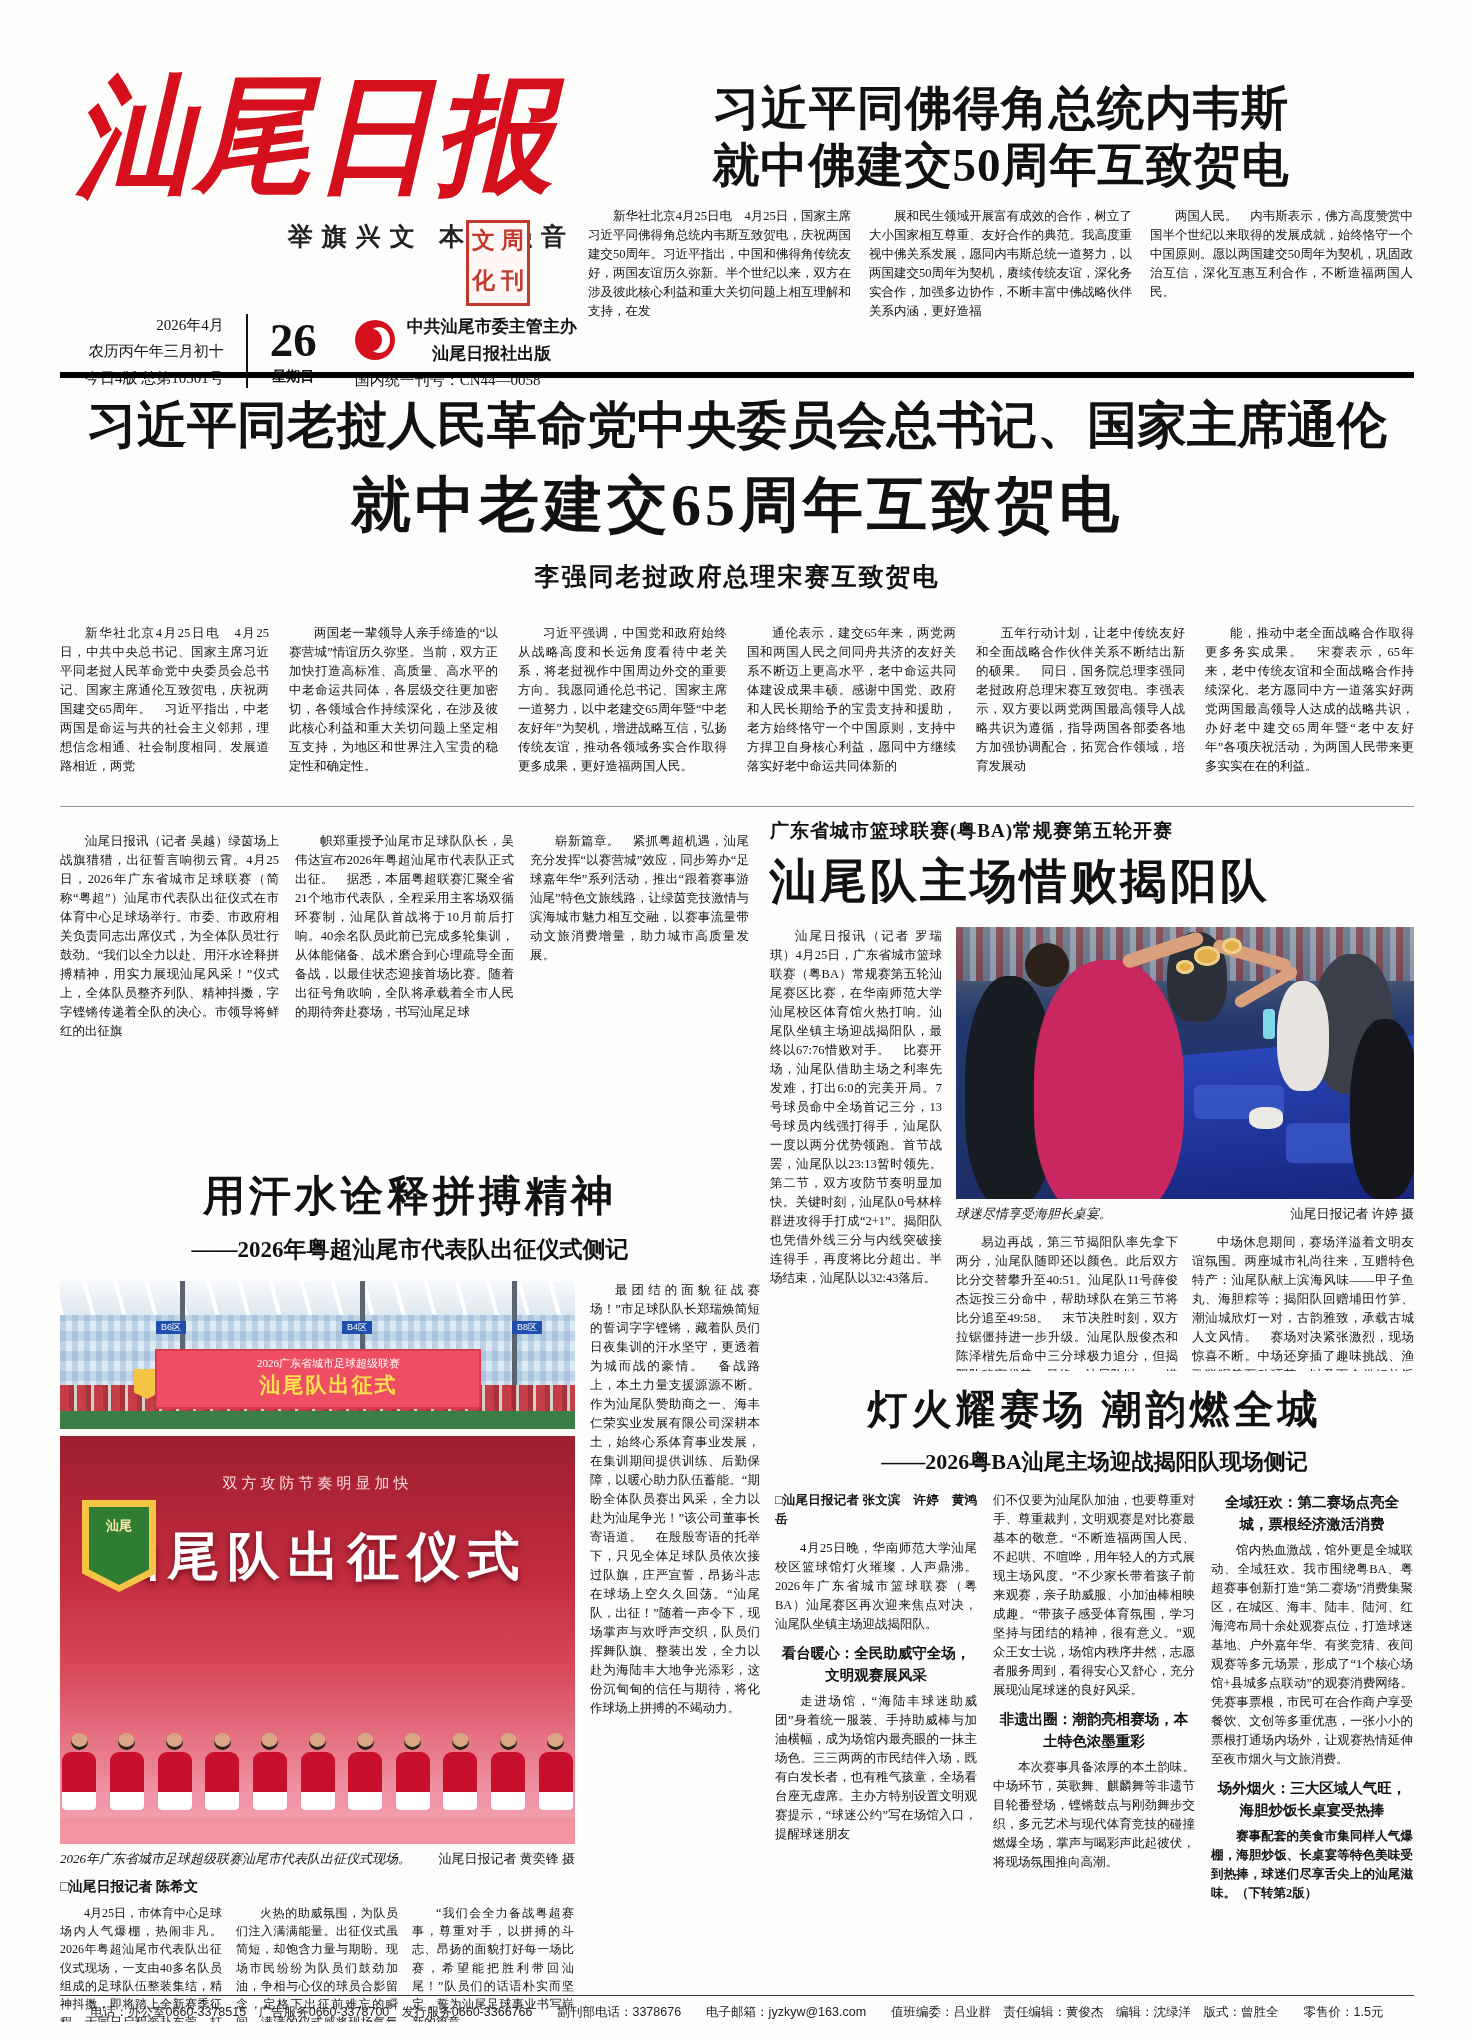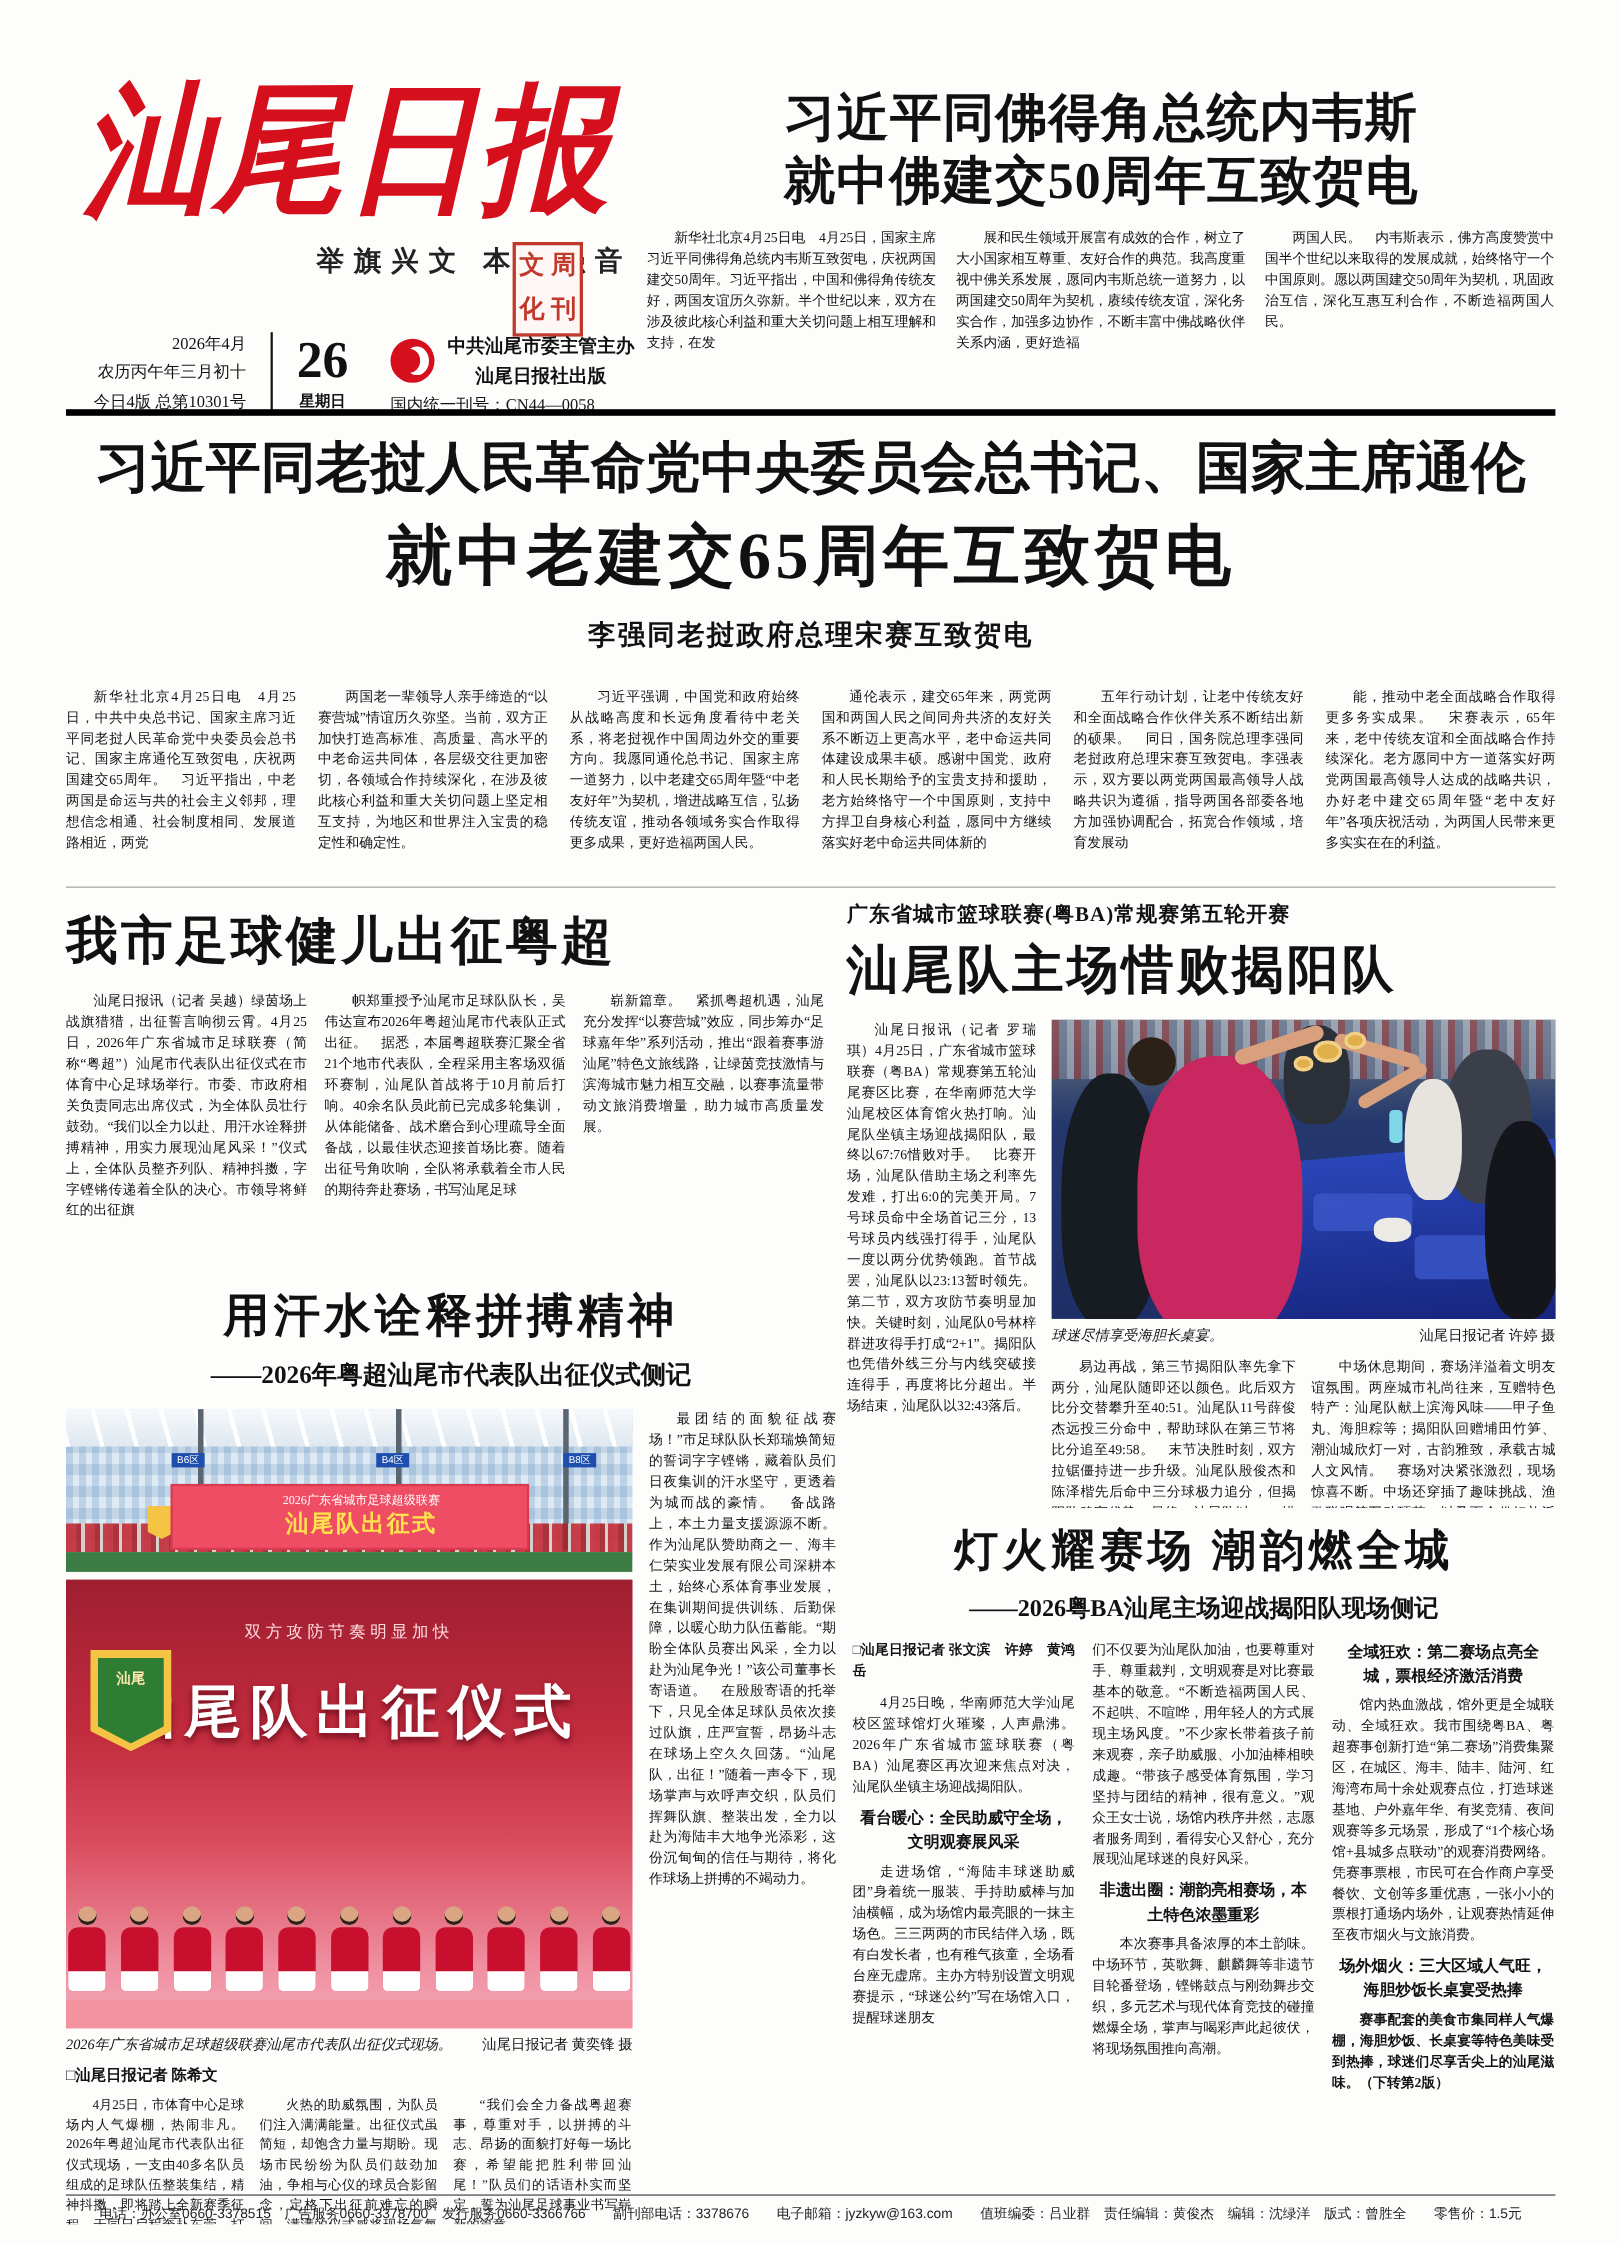--- a/index.html
+++ b/index.html
@@ -111,21 +111,21 @@
     <div class="mast-slogan" style="margin-top:24px;">举旗兴文 本土强音</div>
   </div>
 
   <div class="seal abs" style="left:466px;top:220px;width:58px;height:80px;">
     <span>文</span>
     <span>周</span>
     <span>化</span>
     <span>刊</span>
   </div>
 
-  <div class="dateblock abs" style="left:85px;top:300px;width:500px;gap:22px;">
+  <div class="dateblock abs" style="left:85px;top:312px;width:500px;gap:22px;">
     <div class="d-lines">
       <div>2026年4月</div>
       <div>农历丙午年三月初十</div>
       <div>今日4版 总第10301号</div>
     </div>
     <div class="d-v"></div>
     <div>
       <div class="d-day">26</div>
       <div class="d-week">星期日</div>
     </div>
@@ -170,21 +170,20 @@
     <p class="col" style="width:209px;">两国老一辈领导人亲手缔造的“以赛营城”情谊历久弥坚。当前，双方正加快打造高标准、高质量、高水平的中老命运共同体，各层级交往更加密切，各领域合作持续深化，在涉及彼此核心利益和重大关切问题上坚定相互支持，为地区和世界注入宝贵的稳定性和确定性。</p>
     <p class="col" style="width:209px;">习近平强调，中国党和政府始终从战略高度和长远角度看待中老关系，将老挝视作中国周边外交的重要方向。我愿同通伦总书记、国家主席一道努力，以中老建交65周年暨“中老友好年”为契机，增进战略互信，弘扬传统友谊，推动各领域务实合作取得更多成果，更好造福两国人民。</p>
     <p class="col" style="width:209px;">通伦表示，建交65年来，两党两国和两国人民之间同舟共济的友好关系不断迈上更高水平，老中命运共同体建设成果丰硕。感谢中国党、政府和人民长期给予的宝贵支持和援助，老方始终恪守一个中国原则，支持中方捍卫自身核心利益，愿同中方继续落实好老中命运共同体新的</p>
     <p class="col" style="width:209px;">五年行动计划，让老中传统友好和全面战略合作伙伴关系不断结出新的硕果。　同日，国务院总理李强同老挝政府总理宋赛互致贺电。李强表示，双方要以两党两国最高领导人战略共识为遵循，指导两国各部委各地方加强协调配合，拓宽合作领域，培育发展动</p>
     <p class="col" style="width:209px;">能，推动中老全面战略合作取得更多务实成果。　宋赛表示，65年来，老中传统友谊和全面战略合作持续深化。老方愿同中方一道落实好两党两国最高领导人达成的战略共识，办好老中建交65周年暨“老中友好年”各项庆祝活动，为两国人民带来更多实实在在的利益。</p>
   </div>
 
   <div class="abs" style="left:60px;top:806px;width:1354px;height:1px;background:#999;"></div>
 
   <div class="abs" style="left:60px;top:818px;width:690px;">
-    <div class="art-h">我市足球健儿出征粤超</div>
     <div class="cols jt" style="gap:16px;margin-top:14px;height:232px;overflow:hidden;">
       <p class="col" style="width:219px;">汕尾日报讯（记者 吴越）绿茵场上战旗猎猎，出征誓言响彻云霄。4月25日，2026年广东省城市足球联赛（简称“粤超”）汕尾市代表队出征仪式在市体育中心足球场举行。市委、市政府相关负责同志出席仪式，为全体队员壮行鼓劲。“我们以全力以赴、用汗水诠释拼搏精神，用实力展现汕尾风采！”仪式上，全体队员整齐列队、精神抖擞，字字铿锵传递着全队的决心。市领导将鲜红的出征旗</p>
       <p class="col" style="width:219px;">帜郑重授予汕尾市足球队队长，吴伟达宣布2026年粤超汕尾市代表队正式出征。　据悉，本届粤超联赛汇聚全省21个地市代表队，全程采用主客场双循环赛制，汕尾队首战将于10月前后打响。40余名队员此前已完成多轮集训，从体能储备、战术磨合到心理疏导全面备战，以最佳状态迎接首场比赛。随着出征号角吹响，全队将承载着全市人民的期待奔赴赛场，书写汕尾足球</p>
       <p class="col" style="width:219px;">崭新篇章。　紧抓粤超机遇，汕尾充分发挥“以赛营城”效应，同步筹办“足球嘉年华”系列活动，推出“跟着赛事游汕尾”特色文旅线路，让绿茵竞技激情与滨海城市魅力相互交融，以赛事流量带动文旅消费增量，助力城市高质量发展。</p>
     </div>
   </div>
 
   <div class="abs" style="left:770px;top:818px;width:644px;">
     <div class="kicker">广东省城市篮球联赛(粤BA)常规赛第五轮开赛</div>
     <div class="art-h">汕尾队主场惜败揭阳队</div>

